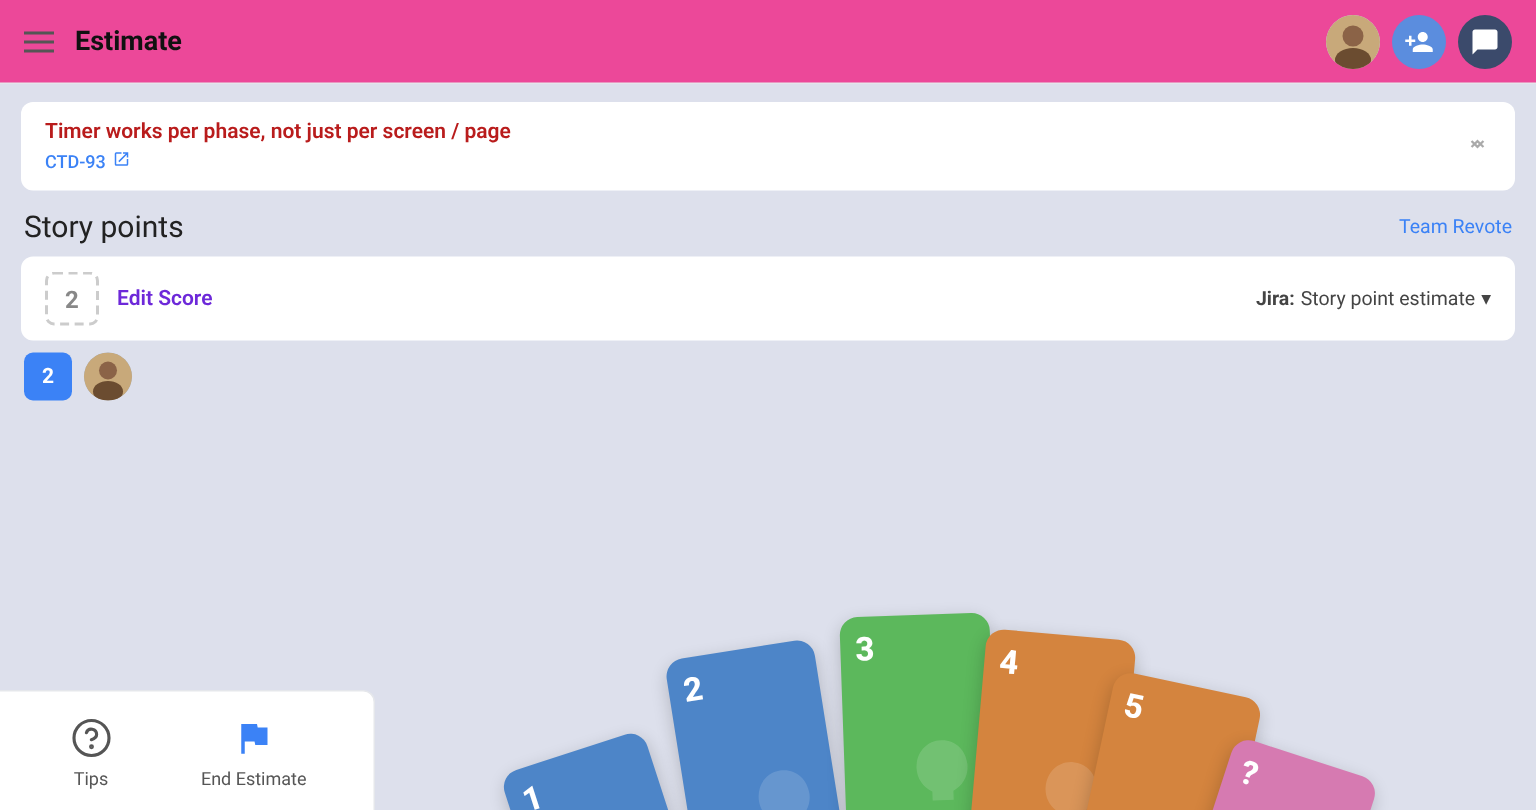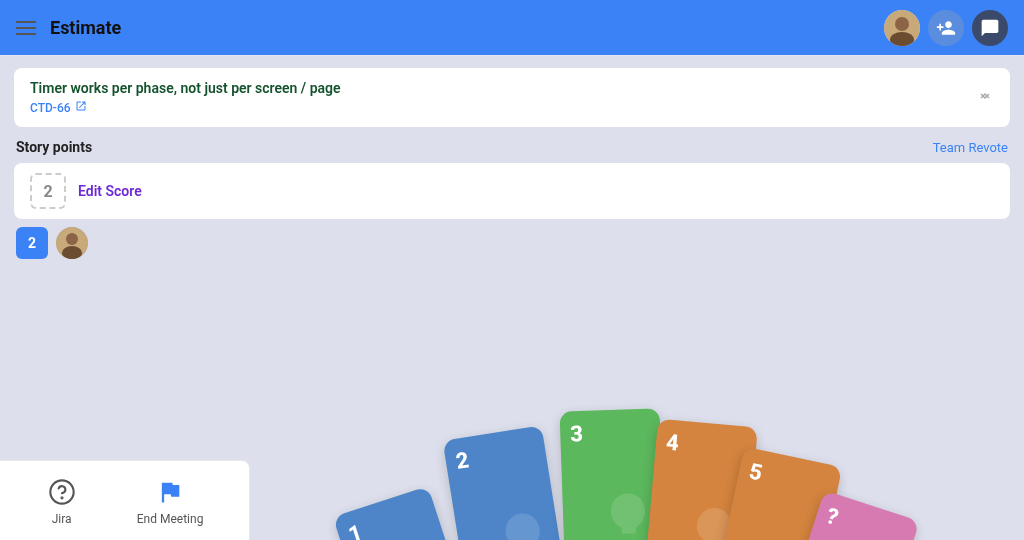--- a/index.html
+++ b/index.html
@@ -7,21 +7,21 @@
       font-family: -apple-system, BlinkMacSystemFont, 'Segoe UI', Roboto, sans-serif;
       background: #dde0ec;
       width: 1024px;
       height: 540px;
       overflow: hidden;
       position: relative;
     }
 
     
     .header {
-      background: #3b82f6;
+      background: #ec4899;
       height: 56px;
       display: flex;
       align-items: center;
       padding: 0 16px;
       border-bottom: 1px solid #e5e7eb;
       position: relative;
       z-index: 10;
     }
     .header-menu-icon {
       display: flex; flex-direction: column; gap: 4px; cursor: pointer; margin-right: 14px;
@@ -57,21 +57,21 @@
       background: #fff;
       margin: 12px 14px;
       border-radius: 8px;
       padding: 12px 16px;
       display: flex;
       align-items: center;
       justify-content: space-between;
     }
     .issue-card-left {}
     .issue-title {
-      font-size: 14px; font-weight: 600; color: #14532d;
+      font-size: 14px; font-weight: 600; color: #b91c1c;
     }
     .issue-id-row {
       display: flex; align-items: center; gap: 4px; margin-top: 4px;
     }
     .issue-id {
       font-size: 12px; color: #3b82f6; font-weight: 500;
     }
     .external-link-icon {
       color: #3b82f6; font-size: 11px;
     }
@@ -81,21 +81,21 @@
 
     
     .story-section {
       margin: 0 14px;
     }
     .story-header {
       display: flex; align-items: center; justify-content: space-between;
       margin-bottom: 8px; padding: 0 2px;
     }
     .story-title {
-      font-size: 14px; font-weight: 700; color: #222;
+      font-size: 20px; font-weight: 400; color: #222;
     }
     .team-revote {
       font-size: 13px; color: #3b82f6; font-weight: 400; cursor: pointer;
     }
 
     
     .score-bar {
       background: #fff;
       border-radius: 8px;
       padding: 10px 16px;
@@ -245,21 +245,21 @@
         <path d="M20 2H4c-1.1 0-2 .9-2 2v18l4-4h14c1.1 0 2-.9 2-2V4c0-1.1-.9-2-2-2z"></path>
       </svg>
     </div>
   </div>
 </div>
 
 <div class="issue-card">
   <div class="issue-card-left">
     <div class="issue-title">Timer works per phase, not just per screen / page</div>
     <div class="issue-id-row">
-      <span class="issue-id">CTD-66</span>
+      <span class="issue-id">CTD-93</span>
       <span class="external-link-icon">
         <svg width="12" height="12" viewBox="0 0 24 24" fill="#3b82f6">
             <path d="M19 19H5V5h7V3H5a2 2 0 00-2 2v14a2 2 0 002 2h14a2 2 0 002-2v-7h-2v7zM14 3v2h3.59l-9.83 9.83 1.41 1.41L19 6.41V10h2V3h-7z"></path>
           </svg>
       </span>
     </div>
   </div>
   <div class="collapse-icon">
     <svg width="18" height="18" viewBox="0 0 24 24" fill="#aaa">
         <path d="M7.41 15.41L12 10.83l4.59 4.58L18 14l-6-6-6 6 1.41 1.41z"></path>
@@ -271,20 +271,25 @@
 <div class="story-section">
   <div class="story-header">
     <span class="story-title">Story points</span>
     <span class="team-revote">Team Revote</span>
   </div>
 
   <div class="score-bar">
     <div class="score-left">
       <div class="score-badge">2</div>
       <span class="edit-score-btn">Edit Score</span>
+    </div>
+    <div class="jira-select">
+      <span class="jira-label">Jira:</span>
+      <span>Story point estimate</span>
+      <span>▾</span>
     </div>
   </div>
 
   <div class="voter-row">
     <div class="voter-score-badge">2</div>
     <div class="voter-avatar">
       <svg viewBox="0 0 32 32" xmlns="http://www.w3.org/2000/svg">
         <circle cx="16" cy="16" r="16" fill="#c8a97a"></circle>
         <circle cx="16" cy="12" r="6" fill="#8b6347"></circle>
         <ellipse cx="16" cy="26" rx="10" ry="7" fill="#6b4c30"></ellipse>
@@ -339,23 +344,23 @@
 
 <div class="bottom-bar">
   <div class="bottom-btn">
     <div class="bottom-btn-icon">
       <svg width="28" height="28" viewBox="0 0 24 24" fill="none" stroke="#555" stroke-width="1.8">
         <circle cx="12" cy="12" r="10"></circle>
         <path d="M9.09 9a3 3 0 015.83 1c0 2-3 3-3 3" stroke-linecap="round"></path>
         <circle cx="12" cy="17" r="0.5" fill="#555"></circle>
       </svg>
     </div>
-    <span class="bottom-btn-label">Jira</span>
+    <span class="bottom-btn-label">Tips</span>
   </div>
   <div class="bottom-btn">
     <div class="bottom-btn-icon">
       <svg width="28" height="28" viewBox="0 0 24 24" fill="#3b82f6">
         <path d="M14.4 6L14 4H5v17h2v-7h5.6l.4 2h7V6h-5.6z"></path>
       </svg>
     </div>
-    <span class="bottom-btn-label end-meeting-label">End Meeting</span>
+    <span class="bottom-btn-label end-meeting-label">End Estimate</span>
   </div>
 </div>
 
 </body></html>

